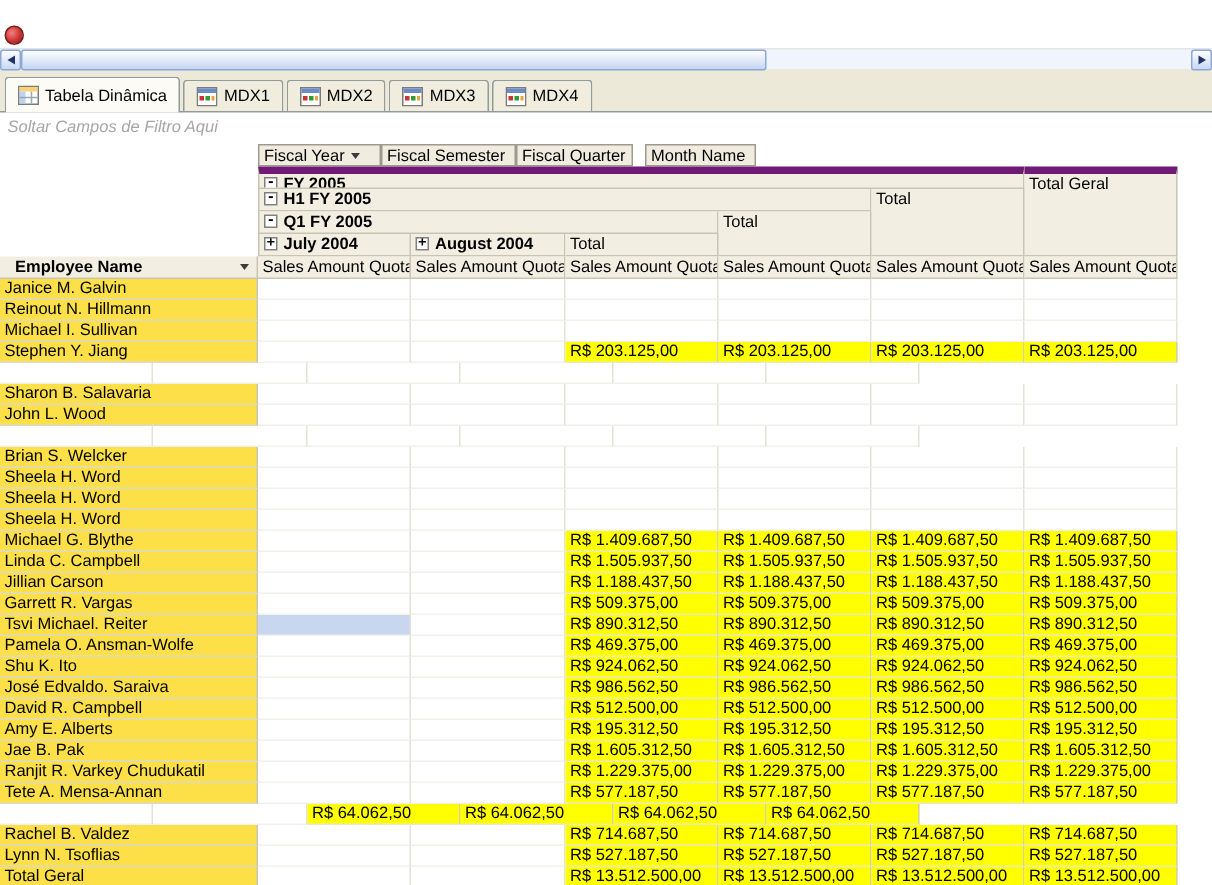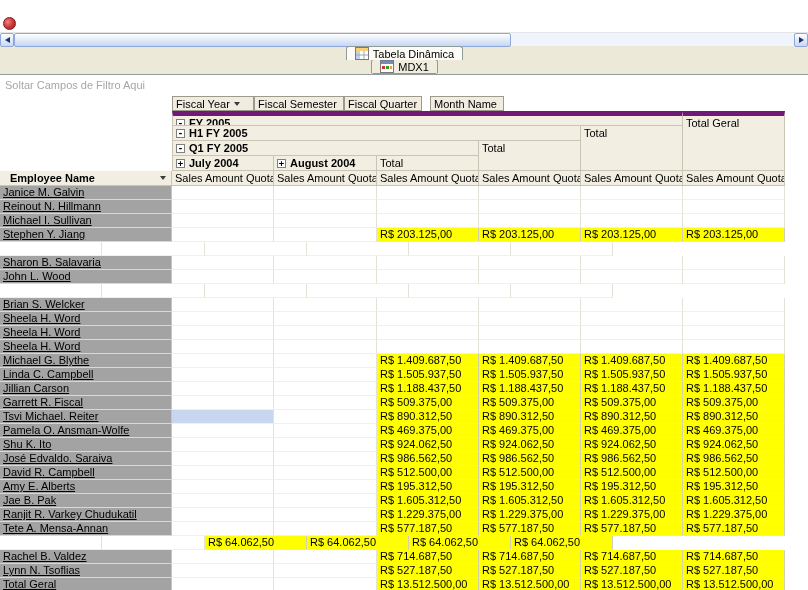--- a/index.html
+++ b/index.html
@@ -22,47 +22,47 @@
   .hscroll { position:absolute; left:0; top:32px; width:808px; height:14px; background:#F0F4FC; border-top:1px solid #E4E4E4; }
   .sbtn { position:absolute; top:0; width:14px; height:14px; background:linear-gradient(#FDFEFF,#C9D8F2);
           border:1px solid #8DA8D8; border-radius:2px; display:flex; align-items:center; justify-content:center; }
   .sbtn.left { left:0; } .sbtn.right { right:0; }
   .tri-l { width:0; height:0; border-style:solid; border-width:3px 5px 3px 0; border-color:transparent #1F336B transparent transparent; }
   .tri-r { width:0; height:0; border-style:solid; border-width:3px 0 3px 5px; border-color:transparent transparent transparent #1F336B; }
   .sthumb { position:absolute; left:14px; top:0; width:497px; height:14px;
             background:linear-gradient(#FDFEFF,#C6D6F1); border:1px solid #8DA8D8; border-radius:2px; }
 
   
-  .tabbar { position:absolute; left:0; top:46px; width:808px; height:28px; display:flex; align-items:center; padding-left:3px;flex-direction:column; }
+  .tabbar { position:absolute; left:0; top:46px; width:808px; height:28px; display:flex; align-items:flex-end; padding-left:3px; }
   .tab { display:flex; align-items:center; gap:4px; height:21px; padding:0 8px; background:#F0EDDF;
          border:1px solid #919B9C; border-bottom:none; border-radius:3px 3px 0 0; margin-right:2px; position:relative; white-space:nowrap; }
   .tab.active { height:24px; background:#FCFBF6; z-index:3; margin-bottom:-1px; }
   .tab svg { display:block; }
 
   
   .content { position:absolute; left:0; top:74px; width:808px; height:516px; background:#FFFFFF; border-top:1px solid #919B9C; }
-  .filter-hint { position:absolute; left:5px; top:4px; color:#A6A6A6; }
+  .filter-hint { position:absolute; left:5px; top:4px; color:#A6A6A6;font-style:italic; }
 
   .hc { position:absolute; height:15px; line-height:14px; background:#F2EFE2;
         border-right:1px solid #C9C5B4; border-bottom:1px solid #C9C5B4; padding-left:3px;
         white-space:nowrap; overflow:hidden; }
   .hc.topline { border-top:5px solid #701a75; }
   .hc.bl { border-left:1px solid #C9C5B4; }
   .hc.bold { font-weight:bold; }
   .fieldbtn { border:1px solid #9D9A8B; background:#F0EDE0; font-weight:normal; display:flex; align-items:center; }
   .dd { width:0; height:0; border-left:3px solid transparent; border-right:3px solid transparent;
         border-top:4px solid #3B3B3B; display:inline-block; margin-left:4px; flex:0 0 auto; }
   .emp { display:flex; justify-content:space-between; align-items:center; padding-right:5px;padding-left:10px; }
   .xb { display:inline-block; width:9px; height:9px; border:1px solid #808080; background:#FFFFFF;
         font:bold 9px/7px "DejaVu Sans Mono",monospace; text-align:center; vertical-align:middle; margin:-2px 4px 0 0; }
 
   .pbody { position:absolute; left:0; top:111px; width:808px; height:404px; overflow:hidden; background:#FFFFFF; }
   .prow { display:flex; height:14px; line-height:13px; }
-  .ncell { width:172px; background:#a3a3a3; border-right:1px solid #C9C5B4; border-bottom:1px solid #DCD9CA;
-           padding-left:3px; white-space:nowrap; overflow:hidden; flex:0 0 auto;text-decoration:underline; }
+  .ncell { width:172px; background:#fde047; border-right:1px solid #C9C5B4; border-bottom:1px solid #DCD9CA;
+           padding-left:3px; white-space:nowrap; overflow:hidden; flex:0 0 auto; }
   .dcell { width:102px; border-right:1px solid #E4E2D6; border-bottom:1px solid #F1F0EA;
            padding-left:3px; white-space:nowrap; overflow:hidden; flex:0 0 auto; }
   .dcell.c1 { width:103px; }
   .dcell.val { background:#FFFF00; border-right-color:#D2D0B0; border-bottom-color:#E9E9C2; }
   .dcell.selcell { background:#C9D6EF; }
 </style>
 </head>
 <body>
 
 <div class="screen">
@@ -335,21 +335,21 @@
         <div class="prow">
           <div class="ncell">Jillian Carson</div>
           <div class="dcell c0"></div>
           <div class="dcell c1"></div>
           <div class="dcell c2 val">R$ 1.188.437,50</div>
           <div class="dcell c3 val">R$ 1.188.437,50</div>
           <div class="dcell c4 val">R$ 1.188.437,50</div>
           <div class="dcell c5 val">R$ 1.188.437,50</div>
         </div>
         <div class="prow">
-          <div class="ncell">Garrett R. Fiscal</div>
+          <div class="ncell">Garrett R. Vargas</div>
           <div class="dcell c0"></div>
           <div class="dcell c1"></div>
           <div class="dcell c2 val">R$ 509.375,00</div>
           <div class="dcell c3 val">R$ 509.375,00</div>
           <div class="dcell c4 val">R$ 509.375,00</div>
           <div class="dcell c5 val">R$ 509.375,00</div>
         </div>
         <div class="prow">
           <div class="ncell">Tsvi Michael. Reiter</div>
           <div class="dcell c0 selcell"></div>

